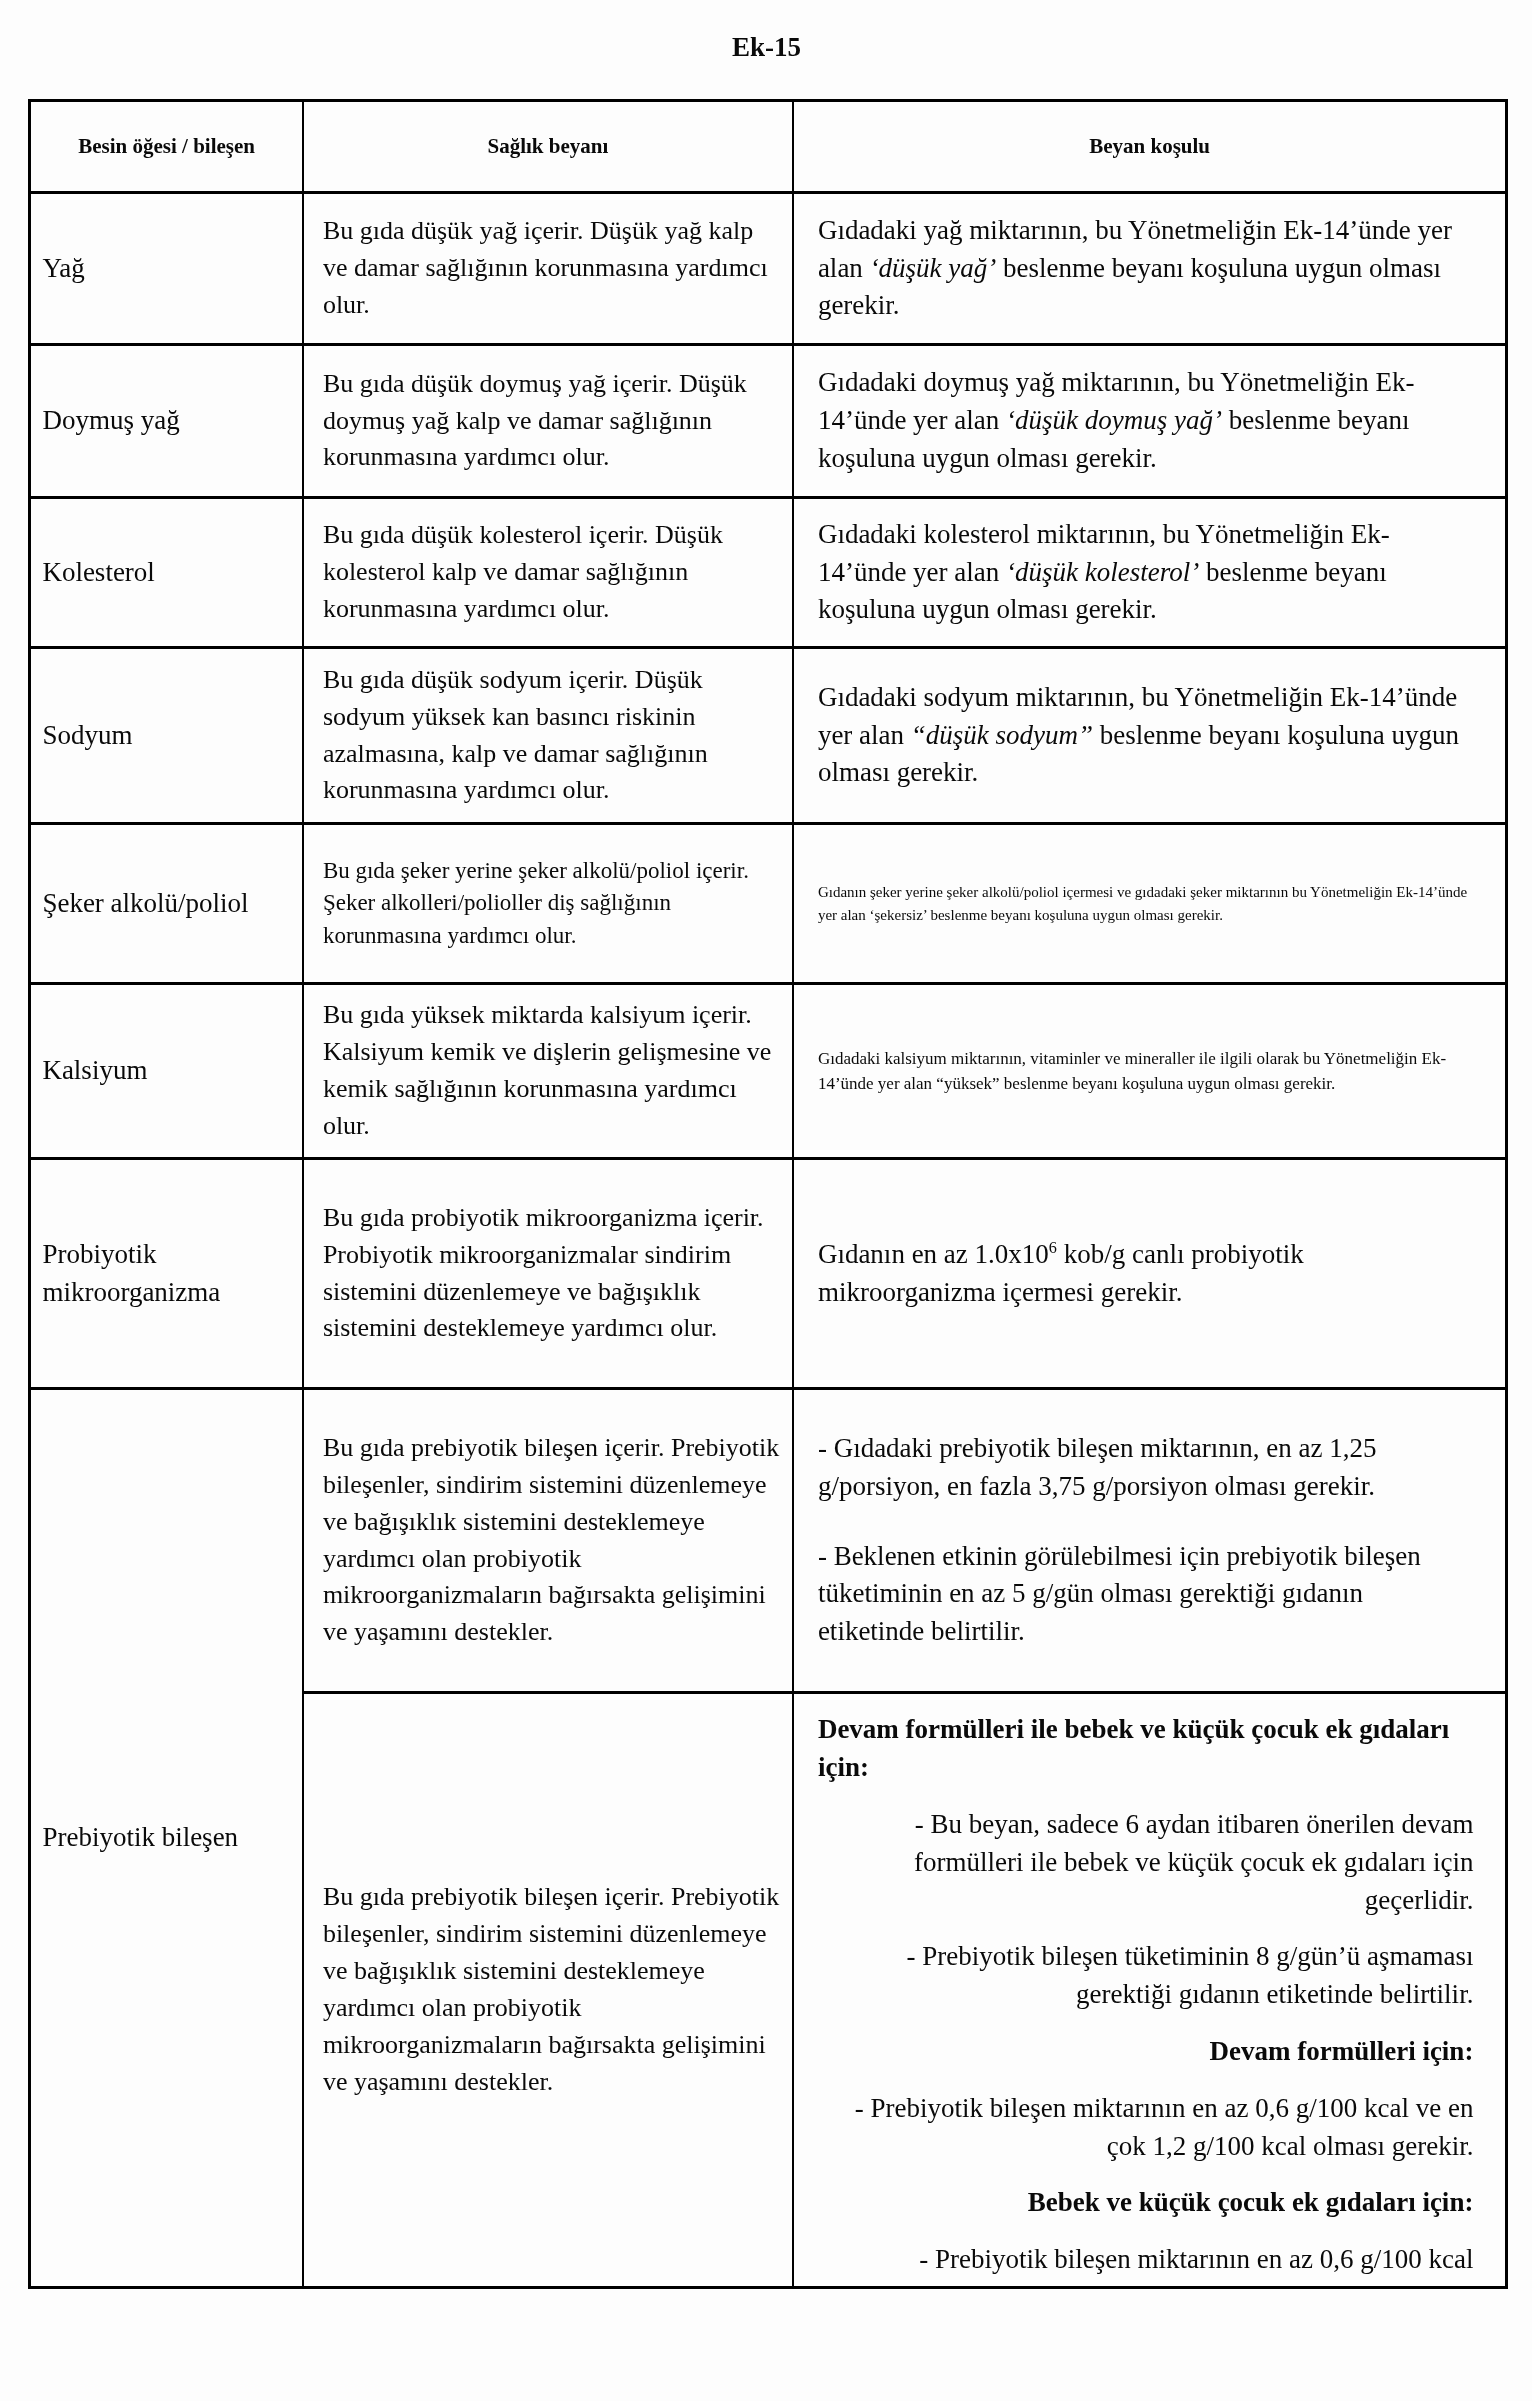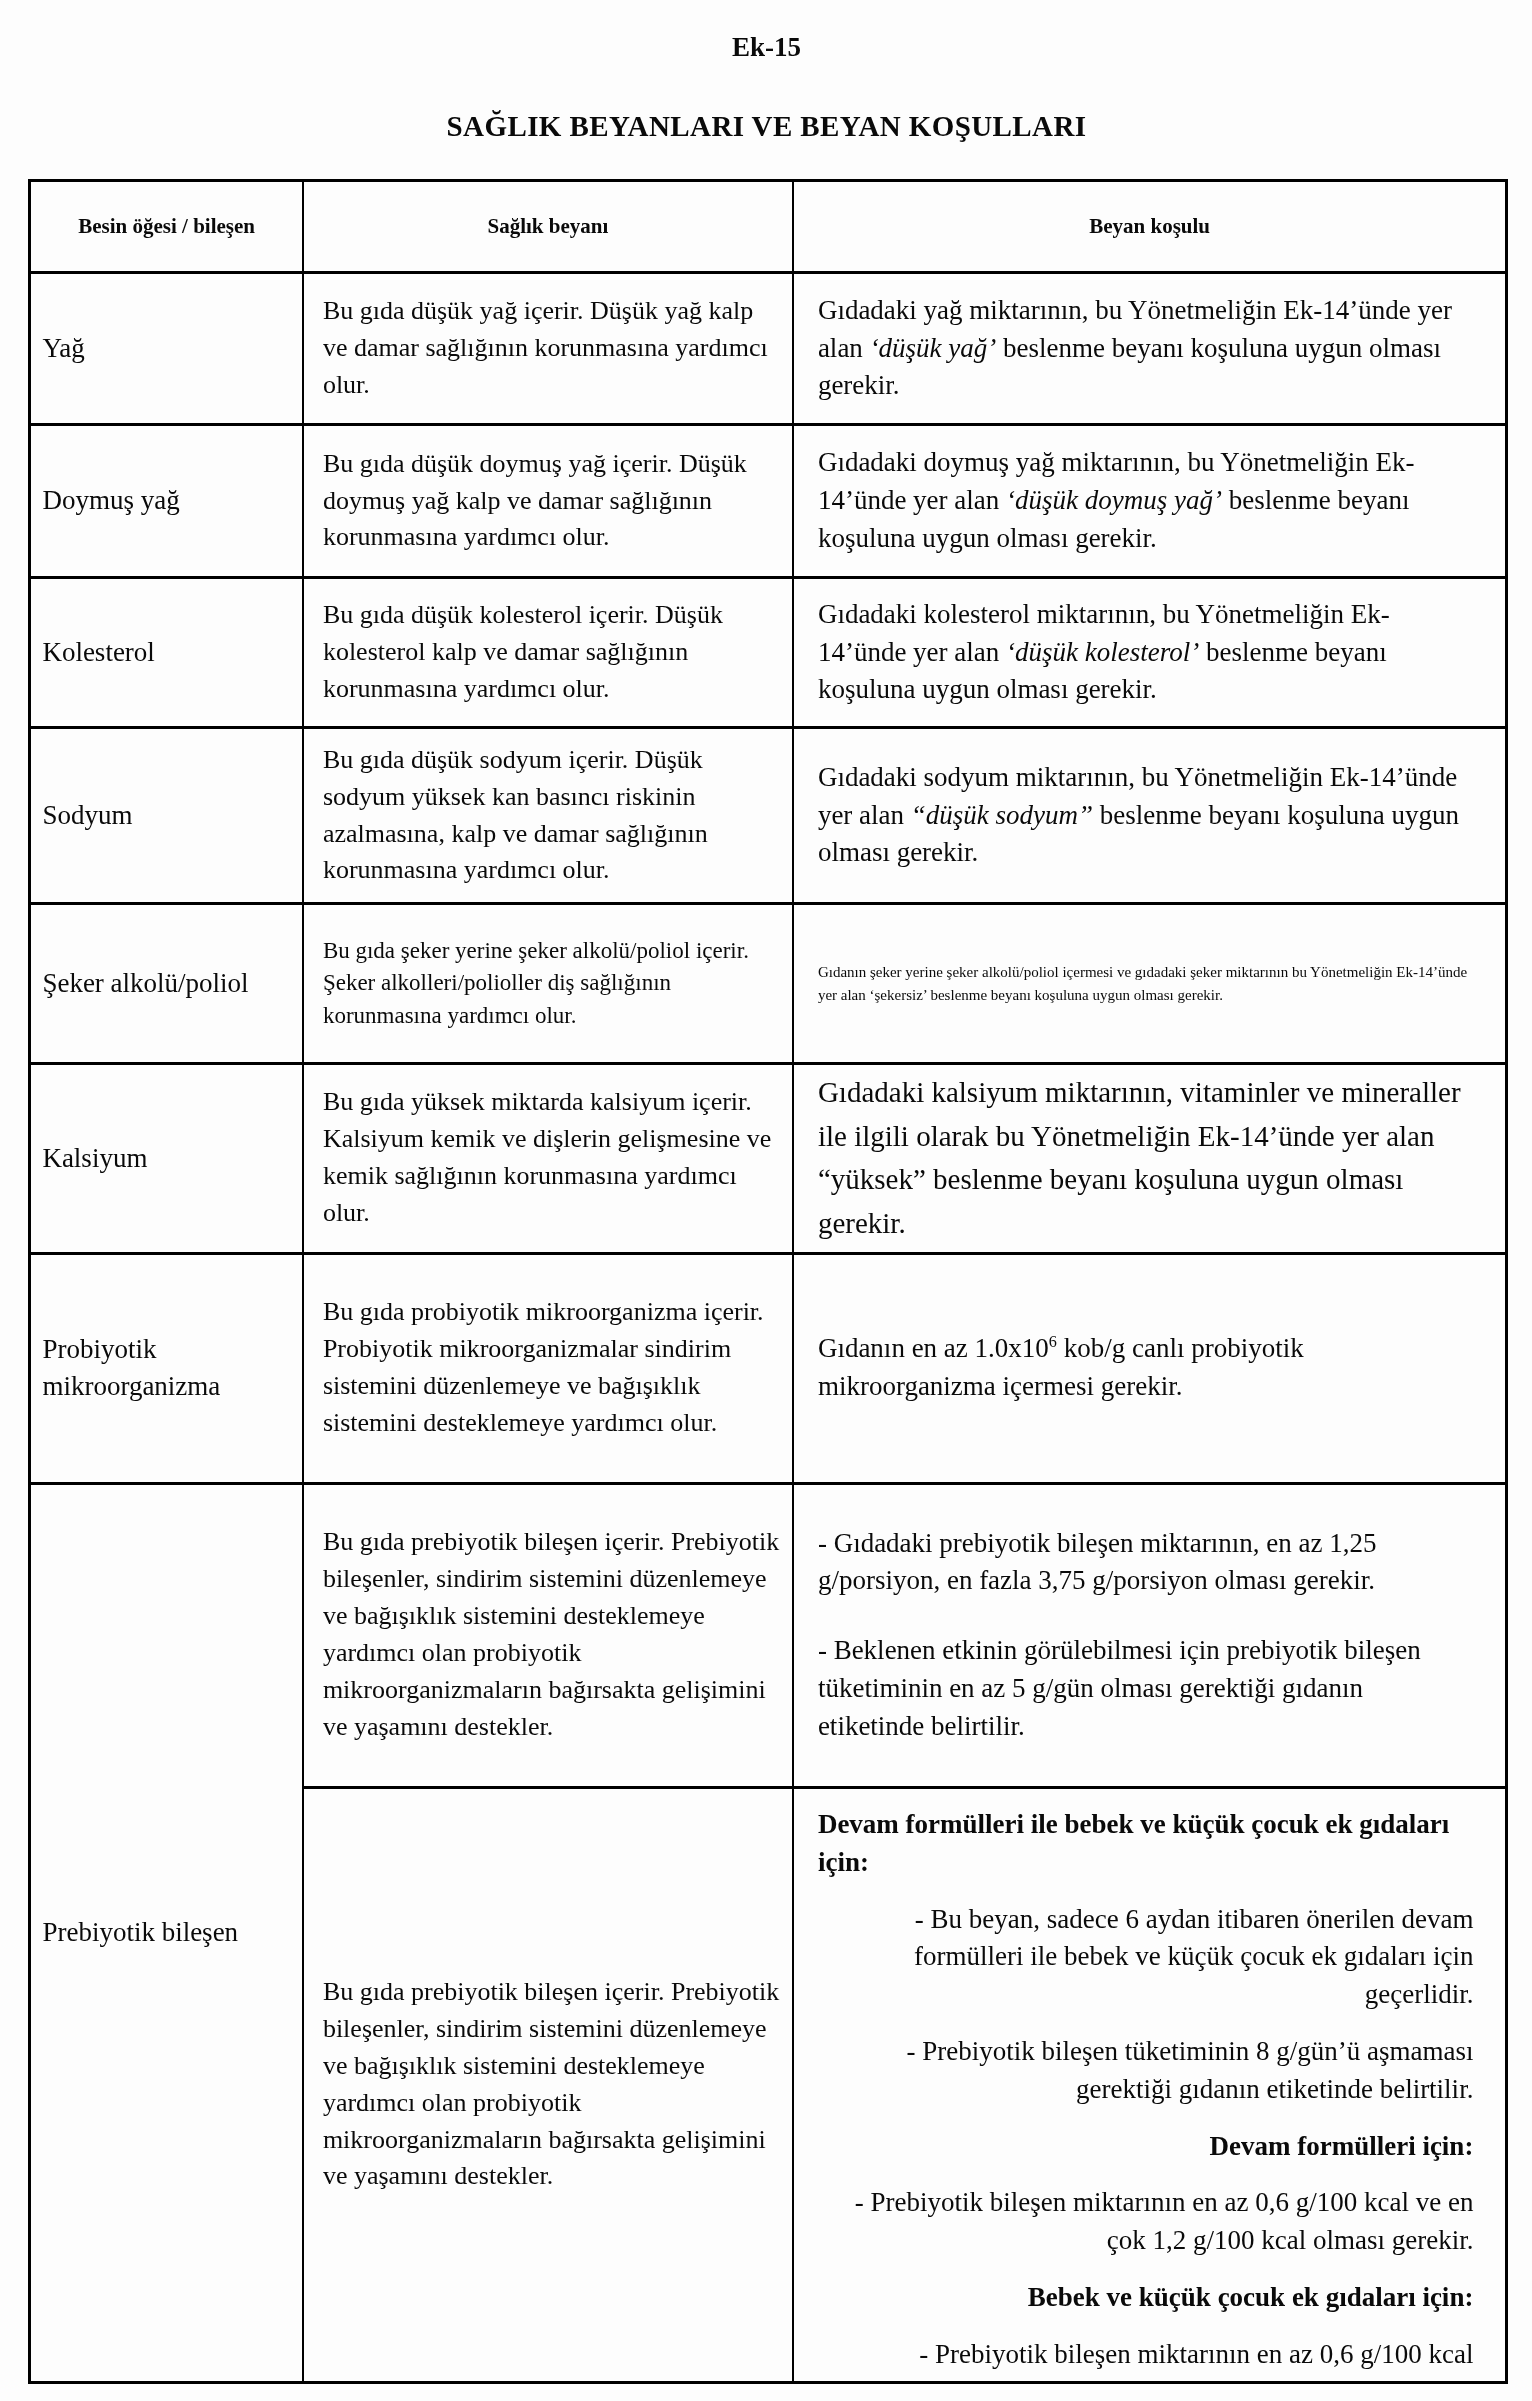--- a/index.html
+++ b/index.html
@@ -16,36 +16,35 @@
   th { font-size:21px; font-weight:bold; text-align:center; padding:0 3.2px; white-space:nowrap; }
   td.c1 { font-size:27px; padding:0 6.3px 0 11px; line-height:1.38; }
   td.c2 { font-size:26px; padding:6.3px 8px 6.3px 19px; line-height:1.42; }
   td.c3 { font-size:27px; padding:6.3px 32px 6.3px 24px; line-height:1.40; }
   tr.h-head { height:92px; }
   tr.h-r1 { height:152px; } tr.h-r2 { height:153px; } tr.h-r3 { height:150px; }
   tr.h-r4 { height:176px; } tr.h-r5 { height:160px; } tr.h-r6 { height:175px; }
   tr.h-r7 { height:230px; } tr.h-r8a { height:304px; } tr.h-r8b { height:595px; }
   tr.h-r5 td.c2 { font-size:23px; }
   tr.h-r5 td.c3 { font-size:15px; line-height:1.5; }
-  tr.h-r6 td.c3 { font-size:29px; line-height:1.5; }
+  tr.h-r6 td.c3 { font-size:17px; line-height:1.5; }
   td.top { vertical-align:top; padding-top:17.4px; }
   .rich .para { margin:0; }
   .gap-lg .para + .para { margin-top:32px; }
   .gap-sm .para + .para { margin-top:19px;text-align:right; }
   .para-heading { font-weight:bold; 
                   text-decoration-thickness:2.4px; text-underline-offset:4.7px; }
   .it { font-style:italic; }
   sup { font-size:.6em; vertical-align:super; line-height:0; }
 </style>
 </head>
 <body>
 
 <div class="page">
   <div class="annex">Ek-15</div>
-  <div class="doc-title">SAĞLIK BEYANLARI VE BEYAN KOŞULLARI</div>
 
   <table class="claims">
     <colgroup>
       <col style="width:273px">
         <col style="width:490px">
         <col style="width:714px">
     </colgroup>
     <thead>
       <tr class="h-head">
         <th>Besin öğesi / bileşen</th>

